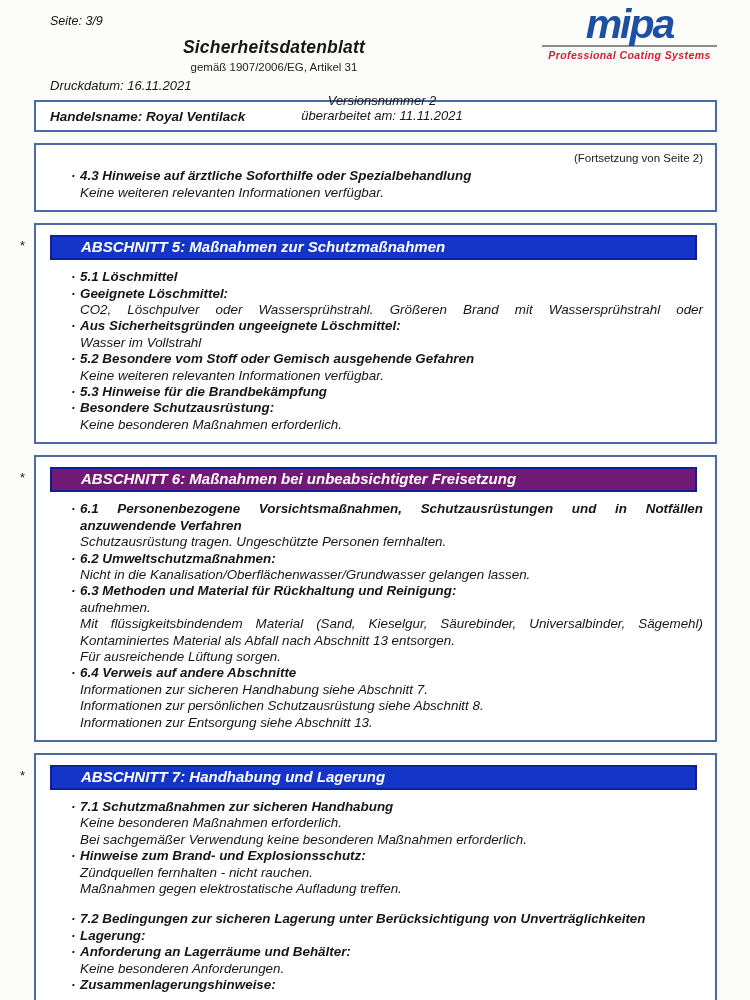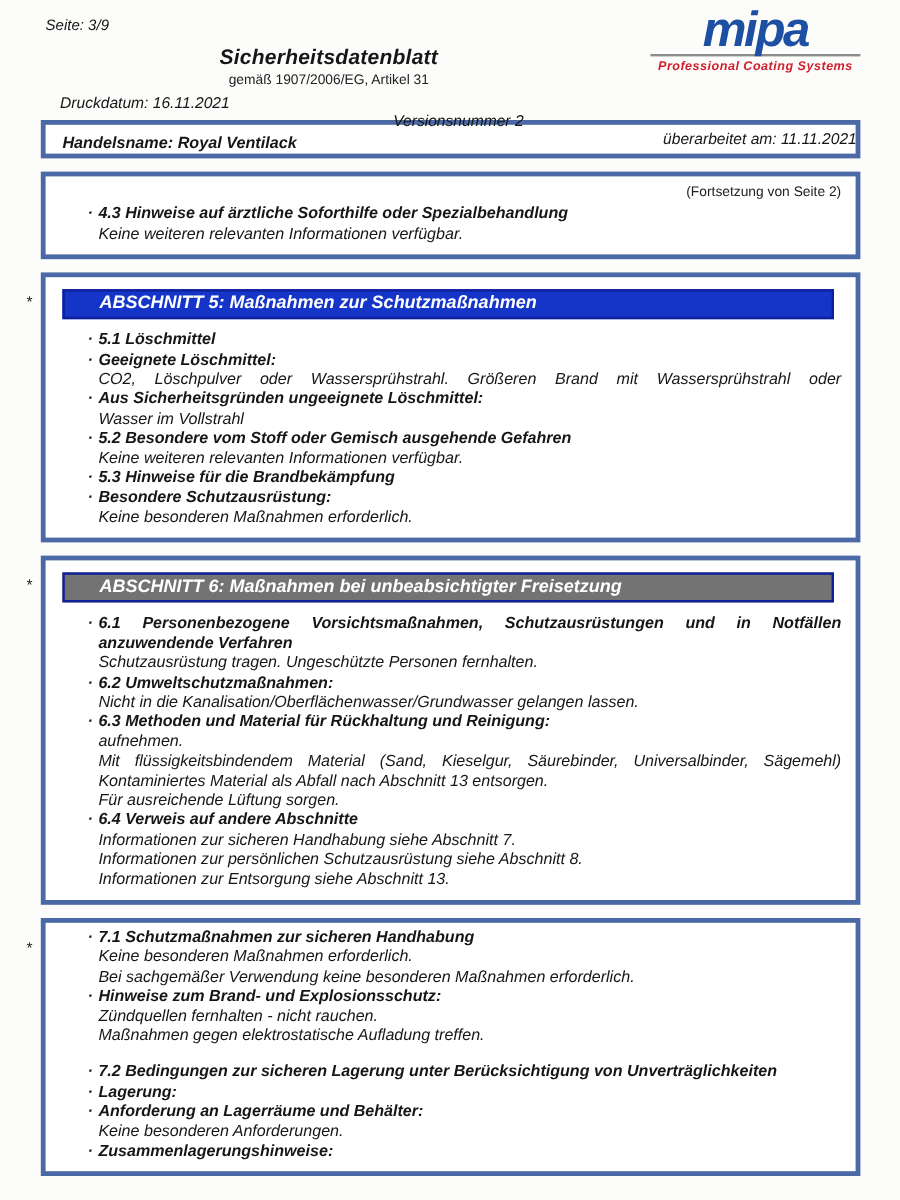--- a/index.html
+++ b/index.html
@@ -8,35 +8,35 @@
     background:#fbfbf9;
     font-family:"Liberation Sans", sans-serif;
     font-style:italic;
     color:#161616;
     -webkit-font-smoothing:antialiased;
   }
   .page { position:relative; width:750px; height:1000px; padding:12px 33px 0 34px; overflow:hidden; background:#fcfcfa; }
 
   
   .hdr { position:relative; height:88px; }
-  .page-label { position:absolute; left:4px; top:2px; font-size:12.5px; }
+  .page-label { position:absolute; left:16px; top:2px; font-size:12.5px; }
   .title-block { position:absolute; left:0; top:25px; width:480px; text-align:center; }
   .doc-title { font-size:17.5px; font-weight:bold; letter-spacing:0.2px; }
   .doc-subtitle { font-size:11.5px; font-style:normal; margin-top:3px; color:#222; }
   .logo { position:absolute; right:0px; top:-8px; width:175px; text-align:center; }
   .logo-word { font-size:41px; font-weight:bold; line-height:1.0; letter-spacing:-2px; font-style:italic; }
   .logo-line { height:2px; margin:0 0 2px 0; }
   .logo-tagline { font-size:10.5px; font-weight:bold; letter-spacing:0.4px; white-space:nowrap; }
   .meta-row { position:absolute; left:16px; right:3px; top:66px; display:flex; font-size:13px;flex-direction:column; }
   .meta-row .m-left { flex:1; text-align:left; }
   .meta-row .m-center { flex:1; text-align:center; }
-  .meta-row .m-right { flex:1; text-align:right; }
+  .meta-row .m-right { flex:1; text-align:center; }
 
   
-  .box { border:4px solid #fca5a5; background:#fff; }
+  .box { border:2px solid #fca5a5; background:#fff; }
   .trade-box { padding:7px 12px 8px 14px; font-weight:bold; font-size:13.5px; height:32px; }
   .section-box { position:relative; margin-top:11px; padding:4px 12px 9px 44px; font-size:13.4px; line-height:16.4px; }
   .star { position:absolute; left:-16px; top:13px; font-style:normal; font-size:13px; color:#222; }
   .cont-note { text-align:right; font-style:normal; font-size:11.5px; margin:1px 0 2px 0; color:#222; }
 
   .bar {
     color:#fff; font-weight:bold; font-size:15px;
     border-width:2px; border-style:solid;
     padding:2px 8px 3px 29px;
     margin:6px 6px 9px -30px;
@@ -121,21 +121,21 @@
           <div class="b">5.3 Hinweise für die Brandbekämpfung</div>
         </div>
         <div class="line">
           <div class="dot">·</div>
           <div class="b">Besondere Schutzausrüstung:</div>
           <div class="n"> Keine besonderen Maßnahmen erforderlich.</div>
         </div>
       </div>
       <div class="box section-box" style="border-color: rgb(74, 105, 165);">
         <div class="star">*</div>
-        <div class="bar" style="background: #737373; border-color: rgb(13, 32, 154);">ABSCHNITT 6: Maßnahmen bei unbeabsichtigter Freisetzung</div>
+        <div class="bar" style="background: #701a75; border-color: rgb(13, 32, 154);">ABSCHNITT 6: Maßnahmen bei unbeabsichtigter Freisetzung</div>
         <div class="line stretch">
           <div class="dot">·</div>
           <div class="b">6.1 Personenbezogene Vorsichtsmaßnahmen, Schutzausrüstungen und in Notfällen</div>
         </div>
         <div class="line">
           <div class="b">anzuwendende Verfahren</div>
         </div>
         <div class="line">
           <div class="n">Schutzausrüstung tragen. Ungeschützte Personen fernhalten.</div>
         </div>
@@ -171,20 +171,21 @@
         </div>
         <div class="line">
           <div class="n">Informationen zur persönlichen Schutzausrüstung siehe Abschnitt 8.</div>
         </div>
         <div class="line">
           <div class="n">Informationen zur Entsorgung siehe Abschnitt 13.</div>
         </div>
       </div>
       <div class="box section-box" style="border-color: rgb(74, 105, 165);">
         <div class="star">*</div>
+        <div class="bar" style="background: rgb(21, 53, 200); border-color: rgb(13, 32, 154);">ABSCHNITT 7: Handhabung und Lagerung</div>
         <div class="line">
           <div class="dot">·</div>
           <div class="b">7.1 Schutzmaßnahmen zur sicheren Handhabung</div>
         </div>
         <div class="line">
           <div class="n">Keine besonderen Maßnahmen erforderlich.</div>
         </div>
         <div class="line">
           <div class="n">Bei sachgemäßer Verwendung keine besonderen Maßnahmen erforderlich.</div>
         </div>

